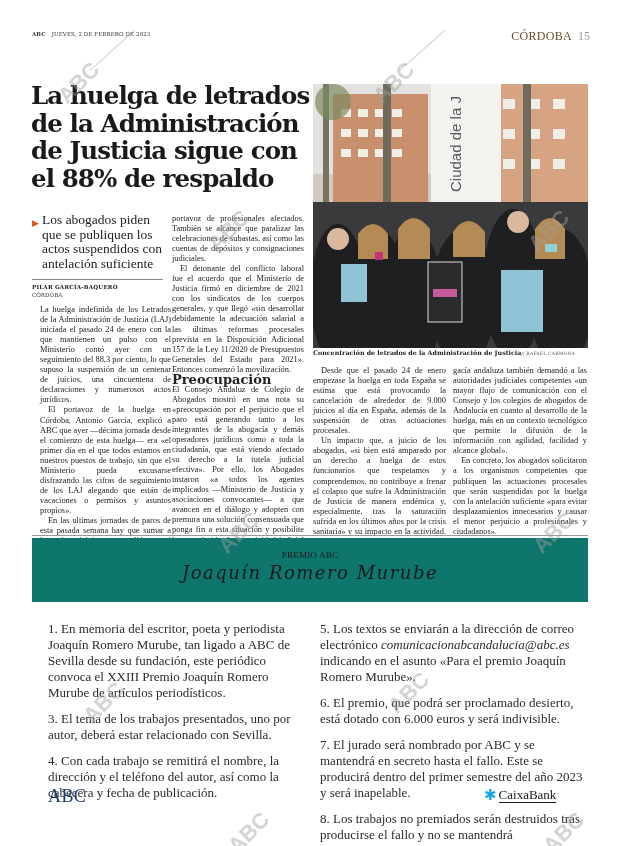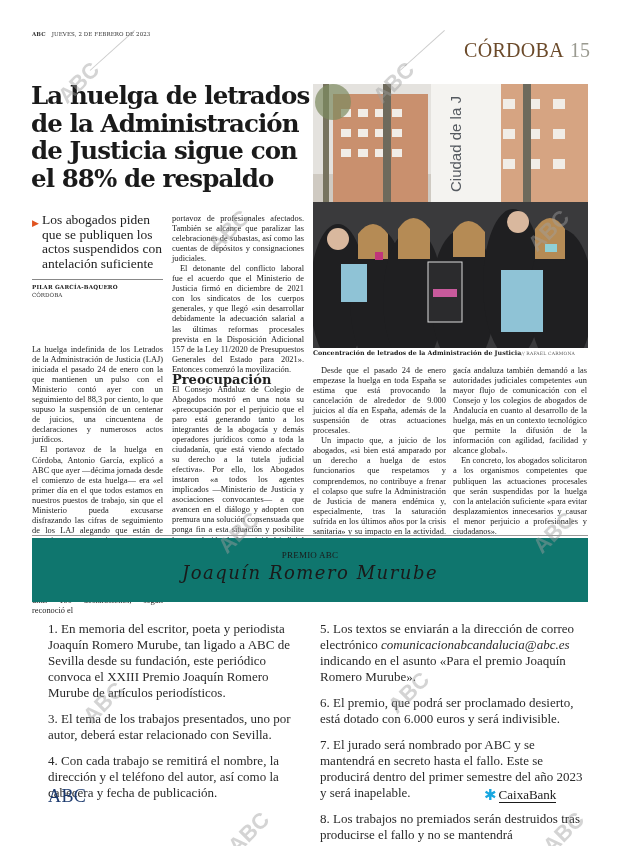--- a/index.html
+++ b/index.html
@@ -1,37 +1,37 @@
 <!DOCTYPE html>
 <html><head>
 <meta charset="utf-8">
 <style>
   html, body { margin:0; padding:0; background:#ffffff; }
   body { width:620px; height:846px; position:relative; overflow:hidden; font-family:"DejaVu Serif", serif; color:#1a1a1a; }
   .abs { position:absolute; }
   .header-left { left:32px; top:31px; font-size:5.5px; letter-spacing:0.1px; color:#333; white-space:nowrap; }
   .header-left .brand { font-weight:bold; margin-right:6px; }
-  .header-right { right:30px; top:39px; font-family:"Liberation Serif", serif; font-size:20px; white-space:nowrap; }
+  .header-right { right:30px; top:29px; font-family:"Liberation Serif", serif; font-size:12px; white-space:nowrap; }
   .header-right .section { color:#6b4a2a; letter-spacing:0.3px; }
   .header-right .page { color:#9a9a90; margin-left:6px; }
 
   .headline { left:31px; top:82px; width:280px; font-family:"DejaVu Serif", serif; font-weight:bold; font-size:24.5px; line-height:27.5px; letter-spacing:-0.9px; color:#1a1a1a; }
 
   .subhead { left:32px; top:213px; width:135px; font-family:"Liberation Serif", serif; font-size:13.5px; line-height:14.6px; color:#222; }
   .subhead .tri { color:#e0531f; font-size:9px; position:absolute; left:0; top:3px; }
   .subhead .txt { display:block; padding-left:10px; }
 
   .rule-byline { left:32px; top:279px; width:131px; height:1px; background:#888; }
   .byline { left:32px; top:284px; font-size:5.6px; font-weight:bold; letter-spacing:0.2px; }
   .byline-loc { left:32px; top:292px; font-size:5.6px; color:#333; }
 
   .col { font-family:"Liberation Serif", serif; font-size:8.4px; line-height:10.05px; color:#222; text-align:justify; hyphens:auto; }
   .col p { margin:0; text-indent:8px; }
   .col p.noind { text-indent:0; }
-  .col1 { left:32px; top:305px; width:131px;margin-top:40px; }
+  .col1 { left:40px; top:305px; width:131px; }
   .col2 { left:172px; top:214px; width:132px; }
   .col3 { left:313px; top:366px; width:133px; }
   .col4 { left:453px; top:366px; width:134px; }
   .subtitle { font-family:"DejaVu Serif", serif; font-weight:bold; font-size:13px; margin:7px 0 1px 0; text-indent:0 !important; }
 
   .photo { left:313px; top:84px; width:275px; height:264px; overflow:hidden; background:#7e7f82; }
   .caption { left:313px; top:349px; width:290px; font-size:6.3px; white-space:nowrap; }
   .caption b { font-family:"DejaVu Serif", serif; }
   .caption .credit { font-size:4.5px; color:#555; letter-spacing:0.2px; }
 

